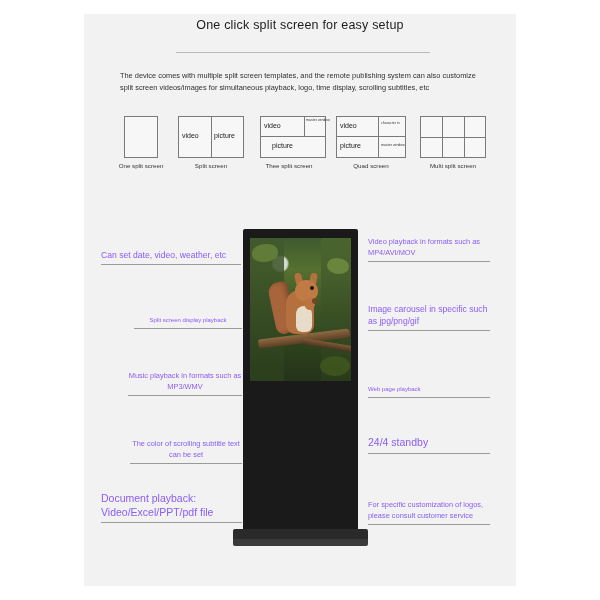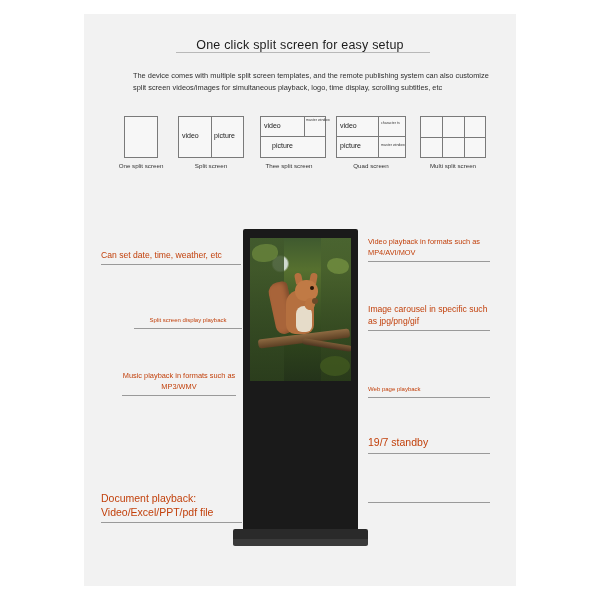--- a/index.html
+++ b/index.html
@@ -25,21 +25,21 @@
     top: 14px;
     width: 432px;
     height: 572px;
     background: #f2f2f2;
   }
 
   
   .heading {
     position: absolute;
     left: 84px;
-    top: 38px;
+    top: 18px;
     width: 432px;
     text-align: center;
     font-size: 12.5px;
     color: #1c1c1c;
     letter-spacing: .2px;
   }
   .heading-underline {
     position: absolute;
     left: 176px;
     top: 52px;
@@ -50,21 +50,20 @@
 
   
   .intro {
     position: absolute;
     left: 120px;
     top: 70px;
     width: 370px;
     font-size: 7.4px;
     line-height: 11.5px;
     color: #2e2e2e;
-    margin-left: 13px;
   }
 
   
   .templates {
     position: absolute;
     left: 120px;
     top: 116px;
     width: 372px;
     height: 60px;
   }
@@ -236,21 +235,21 @@
     background: #7d9945; border-radius: 45% 55% 45% 55%; opacity: .65;
   }
   .leaf-c {
     position: absolute; left: 70px; top: 118px; width: 30px; height: 20px;
     background: #41591f; border-radius: 50%; opacity: .8;
   }
 
   
   .note {
     position: absolute;
-    color: #c2410c;
+    color: #8b5cf6;
   }
   .note .txt {
     display: block;
     font-size: 7.4px;
     line-height: 11px;
   }
   .note .rule {
     display: block;
     margin-top: 3px;
     height: 1px;
@@ -329,34 +328,38 @@
         <div class="sq-arm"></div>
         <div class="sq-nut"></div>
         <div class="leaf-c"></div>
       </div>
     </div>
     <div class="kiosk-base"></div>
     <div class="kiosk-base-shadow"></div>
   </div>
 
   <div class="note mid" style="left:101px;top:249px;width:140px;">
-    <span class="txt">Can set date, time, weather, etc</span>
+    <span class="txt">Can set date, video, weather, etc</span>
     <span class="rule"></span>
   </div>
 
   <div class="note sm c" style="left:134px;top:316px;width:108px;">
     <span class="txt">Split screen display playback</span>
     <span class="rule"></span>
   </div>
 
-  <div class="note c" style="left:122px;top:370px;width:114px;">
+  <div class="note c" style="left:128px;top:370px;width:114px;">
     <span class="txt">Music playback in formats such as MP3/WMV</span>
     <span class="rule"></span>
   </div>
 
+  <div class="note c" style="left:130px;top:438px;width:112px;">
+    <span class="txt">The color of scrolling subtitle text can be set</span>
+    <span class="rule"></span>
+  </div>
 
   <div class="note big" style="left:101px;top:492px;width:141px;">
     <span class="txt">Document playback: Video/Excel/PPT/pdf file</span>
     <span class="rule"></span>
   </div>
 
   <div class="note" style="left:368px;top:236px;width:122px;">
     <span class="txt">Video playback in formats such as MP4/AVI/MOV</span>
     <span class="rule"></span>
   </div>
@@ -365,20 +368,21 @@
     <span class="txt">Image carousel in specific such as jpg/png/gif</span>
     <span class="rule"></span>
   </div>
 
   <div class="note sm" style="left:368px;top:385px;width:122px;">
     <span class="txt">Web page playback</span>
     <span class="rule"></span>
   </div>
 
   <div class="note big" style="left:368px;top:436px;width:122px;">
-    <span class="txt">19/7 standby</span>
+    <span class="txt">24/4 standby</span>
     <span class="rule"></span>
   </div>
 
   <div class="note" style="left:368px;top:499px;width:122px;">
+    <span class="txt">For specific customization of logos, please consult customer service</span>
     <span class="rule"></span>
   </div>
 </div>
 
 </body></html>

